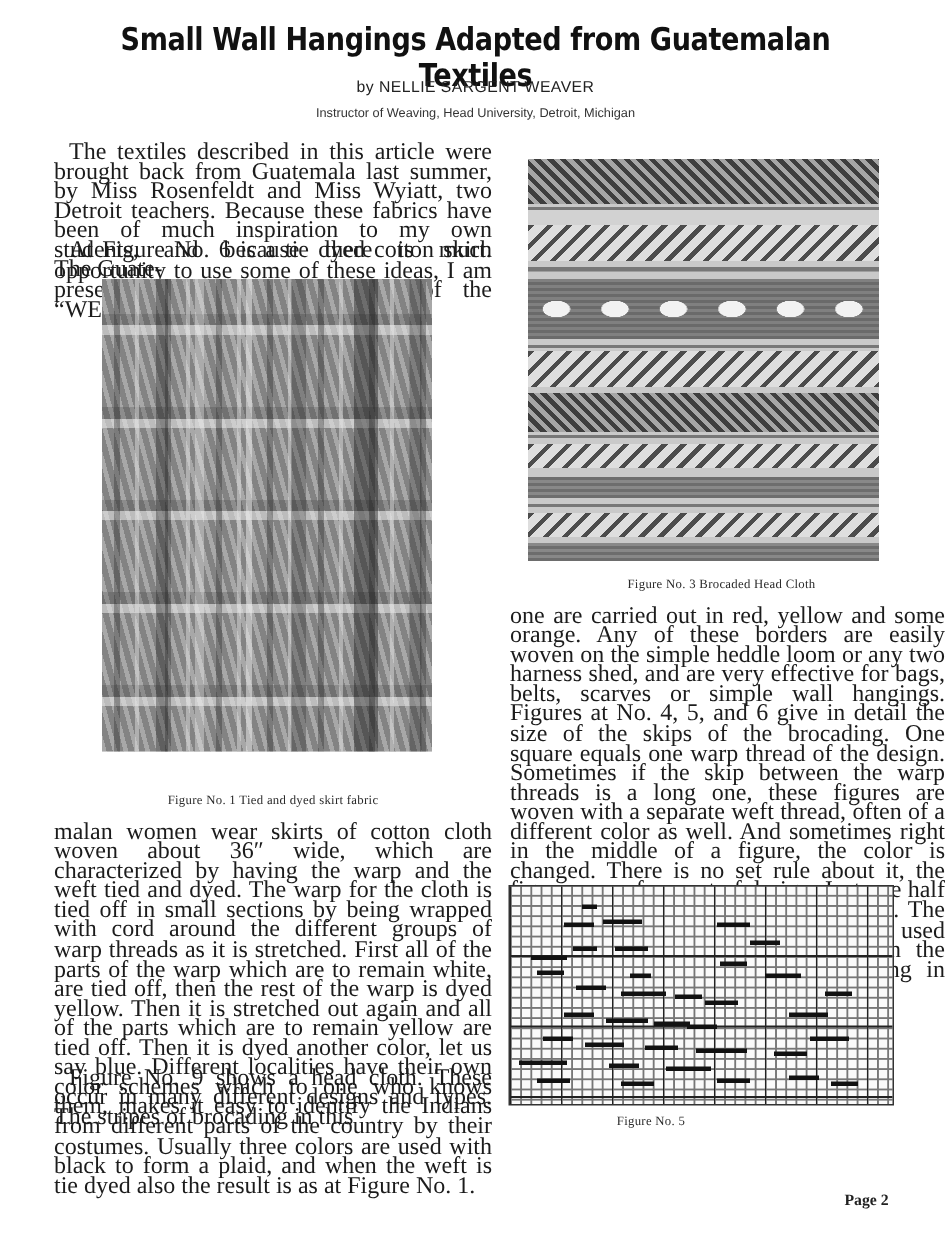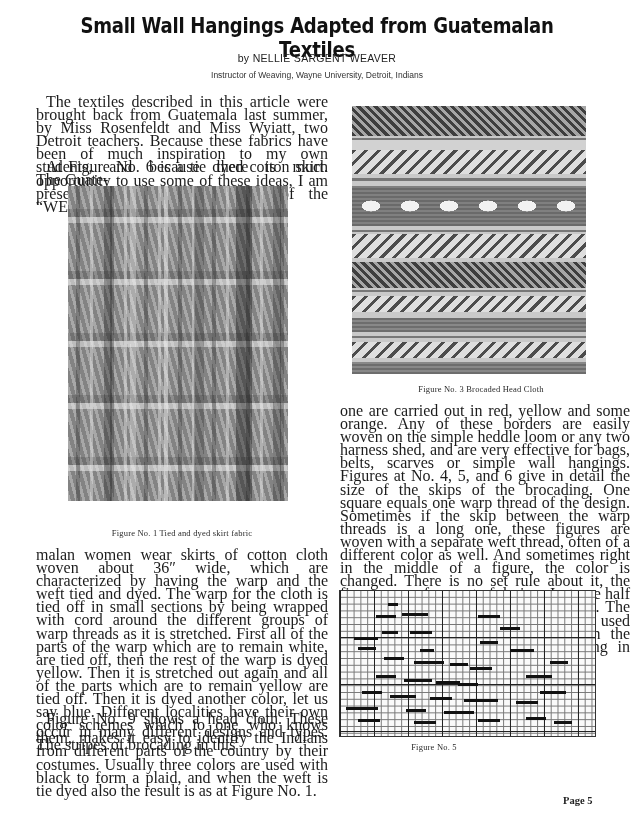--- a/index.html
+++ b/index.html
@@ -71,21 +71,21 @@
   .page-num {
     position: absolute; left: 563px; top: 795px; font-family: "Liberation Serif", serif;
     font-weight: bold; font-size: 10.5px; color: #222;
   }
 </style>
 </head>
 <body>
 
 <div class="title">Small Wall Hangings Adapted from Guatemalan Textiles</div>
 <div class="byline">by NELLIE SARGENT WEAVER</div>
-<div class="affil">Instructor of Weaving, Wayne University, Detroit, Indians</div>
+<div class="affil">Instructor of Weaving, Head University, Detroit, Michigan</div>
 
 <p class="para" style="left:36px; top:95px; width:292px;"><span class="ind"></span><span>The textiles described in this article were brought back from Guatemala last summer, by Miss Rosenfeldt and Miss Wyiatt, two Detroit teachers. Because these fabrics have been of much inspiration to my own students, and because there is much opportunity to use some of these ideas, I am presenting them to the friends of the “WEAVER” also.</span></p>
 <p class="para" style="left:36px; top:160px; width:292px;"><span class="ind"></span><span>At Figure No. 6 is a tie dyed cotton skirt. The Guate-</span></p>
 
 <div class="fig1">
   <div class="stripe" style="left:36px; width:8px; background:rgba(30,30,30,0.35);"></div>
   <div class="stripe" style="left:62px; width:6px; background:rgba(245,245,245,0.35);"></div>
   <div class="stripe" style="left:96px; width:4px; background:rgba(240,240,240,0.5);"></div>
   <div class="stripe" style="left:126px; width:10px; background:rgba(35,35,35,0.3);"></div>
   <div class="stripe" style="left:168px; width:16px; background:rgba(20,20,20,0.4);"></div>
@@ -150,13 +150,13 @@
   <div class="dash" style="left:124px; top:108px; width:34px;"></div>
   <div class="dash" style="left:104px; top:120px; width:30px;"></div>
   <div class="dash" style="left:176px; top:110px; width:22px;"></div>
   <div class="dash" style="left:200px; top:100px; width:26px;"></div>
   <div class="dash" style="left:138px; top:128px; width:22px;"></div>
   <div class="dash" style="left:186px; top:126px; width:20px;"></div>
   <div class="dash" style="left:214px; top:130px; width:18px;"></div>
 </div>
 <div class="caption" style="left:339px; top:742px; width:190px;">Figure No. 5</div>
 
-<div class="page-num">Page 5</div>
+<div class="page-num">Page 2</div>
 
 </body></html>

